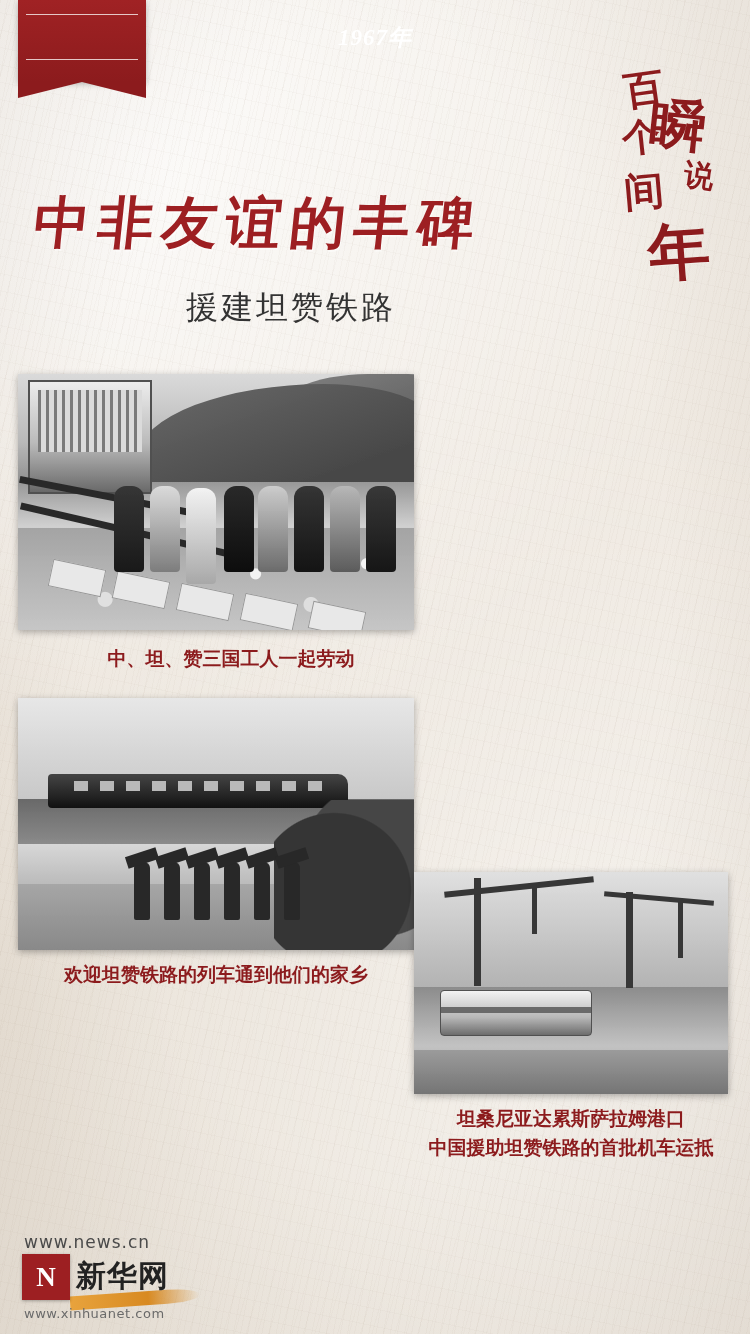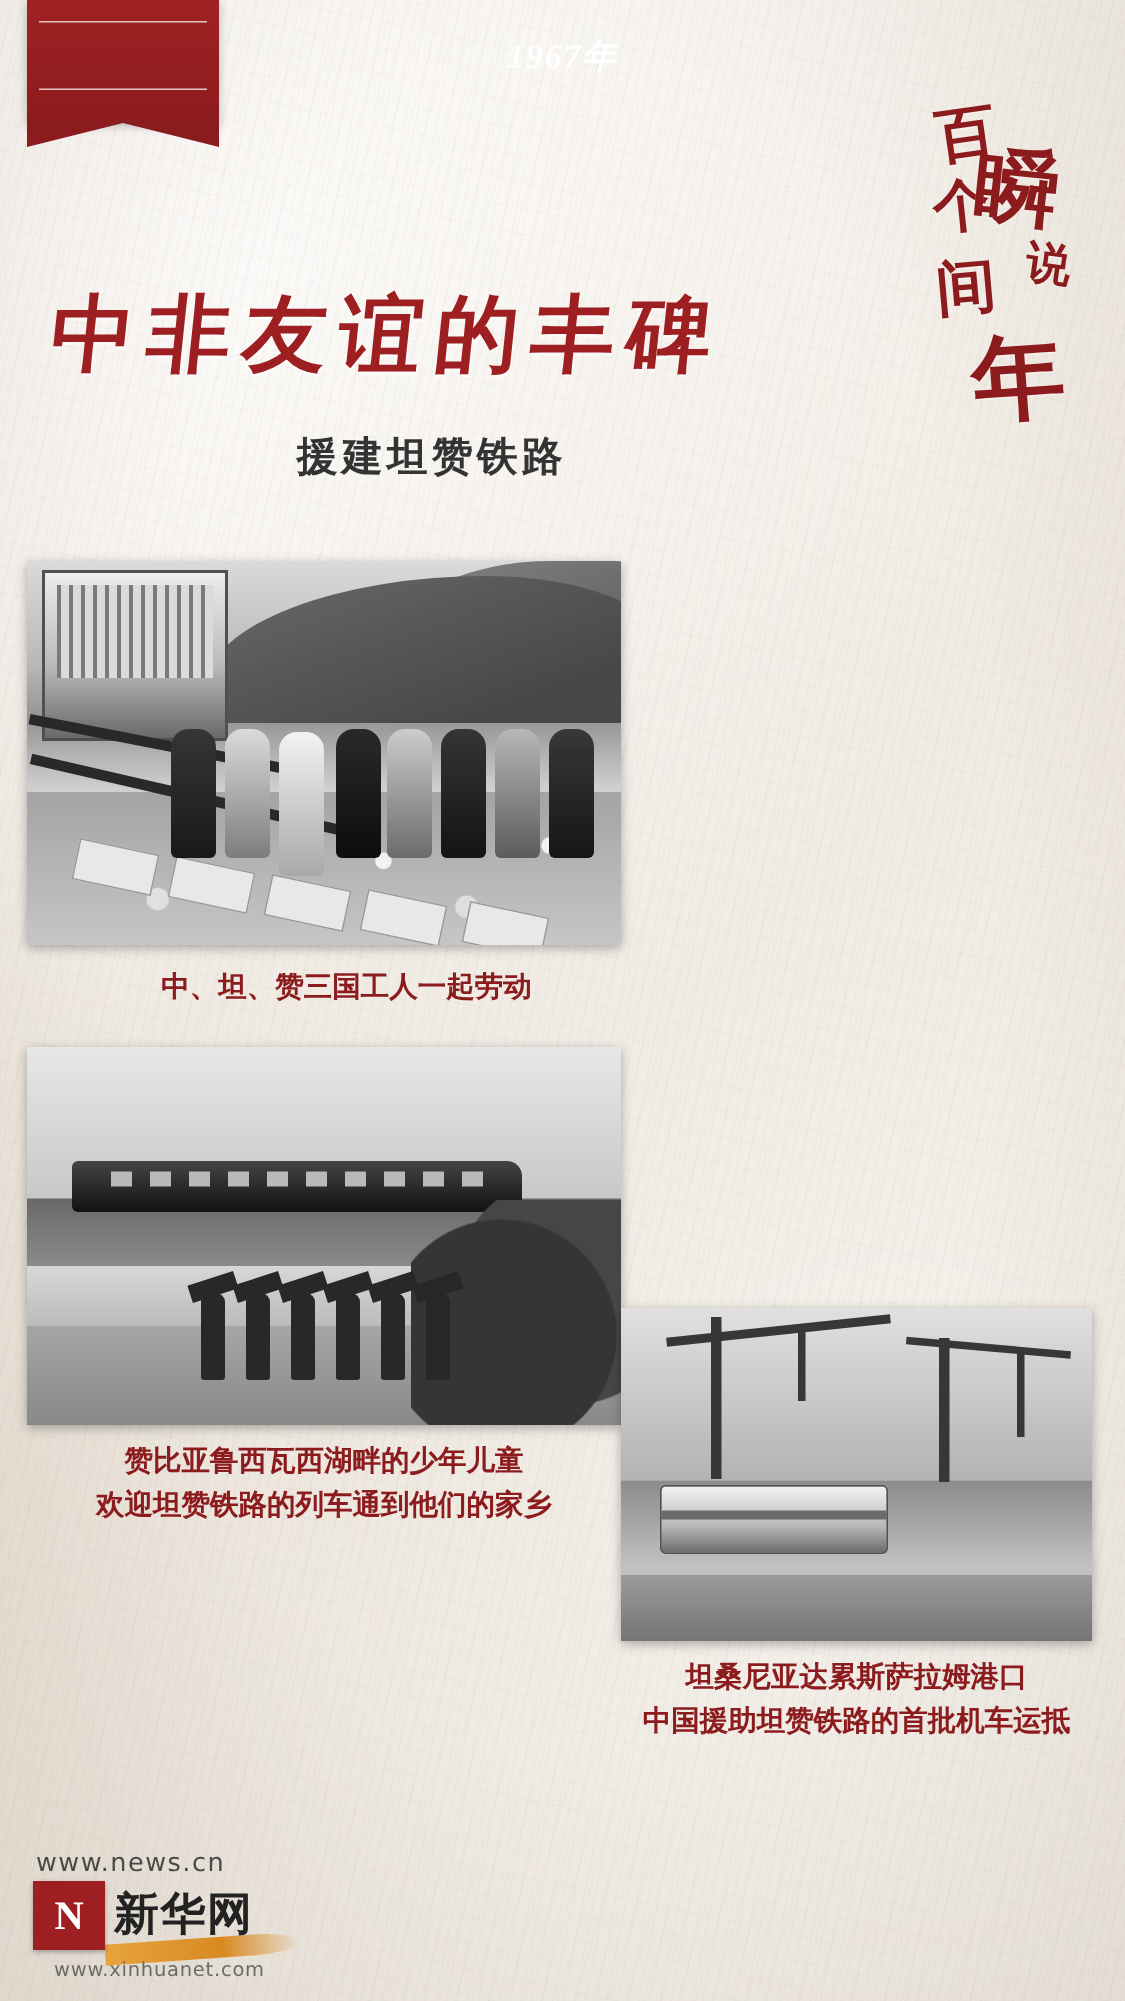--- a/index.html
+++ b/index.html
@@ -77,23 +77,22 @@
     position:absolute;left:34px;top:186px;
     font-family:"DejaVu Serif", serif;
     font-size:56px;font-weight:bold;color:#9d1f22;
     letter-spacing:8px;
     transform:skewX(-6deg);
     text-shadow:1px 2px 0 rgba(255,255,255,.5);
   }
   .sub-title{
     position:absolute;left:186px;top:286px;
     font-family:"DejaVu Serif", serif;
-    font-size:27px;font-weight:bold;color:#333;
+    font-size:32px;font-weight:normal;color:#333;
     letter-spacing:3px;
-    margin-left:12px;
   }
 
   
   .body-text{
     position:absolute;left:444px;top:420px;width:266px;
     font-family:"DejaVu Serif", serif;
     font-size:23px;line-height:43px;color:#7a1619;
     text-align:justify;letter-spacing:0.5px;
   }
 
@@ -179,21 +178,21 @@
   .p3 .barge{position:absolute;left:0;right:0;bottom:0;height:44px;background:linear-gradient(180deg,#9d9a93 0%,#78756f 100%);}
 
   .cap3{left:414px;top:1104px;width:314px;}
 
   
   .footer-url{
     position:absolute;left:24px;top:1232px;
     font-family:"DejaVu Sans", sans-serif;font-size:17px;color:#4a4a4a;letter-spacing:1px;
   }
   .footer-url2{
-    position:absolute;left:36px;top:1306px;
+    position:absolute;left:24px;top:1306px;
     font-family:"DejaVu Sans", sans-serif;font-size:13px;color:#6a6a6a;letter-spacing:.5px;
   }
   .logo-box{
     position:absolute;left:22px;top:1254px;width:48px;height:46px;
     background:#9d1f22;color:#fff;font-weight:bold;font-size:27px;
     font-family:"Liberation Serif", serif;
     display:flex;align-items:center;justify-content:center;
     box-shadow:0 1px 3px rgba(0,0,0,.3);
   }
   .logo-text{
@@ -279,21 +278,20 @@
     </div>
     <div class="bush"></div>
     <div class="kid" style="left:116px;"></div>
     <div class="kid" style="left:146px;"></div>
     <div class="kid" style="left:176px;"></div>
     <div class="kid" style="left:206px;"></div>
     <div class="kid" style="left:236px;"></div>
     <div class="kid" style="left:266px;"></div>
   </div>
   <div class="cap cap2">
-    <div>赞比亚鲁西瓦西湖畔的少年儿童</div>
     <div>欢迎坦赞铁路的列车通到他们的家乡</div>
   </div>
 
   <div class="photo p3">
     <div class="sky"></div>
     <div class="dock"></div>
     <div class="crane" style="left:60px;top:6px;width:7px;height:108px;"></div>
     <div class="crane" style="left:30px;top:12px;width:150px;height:6px;transform:rotate(-6deg);"></div>
     <div class="crane" style="left:118px;top:16px;width:5px;height:46px;"></div>
     <div class="crane" style="left:212px;top:20px;width:7px;height:96px;"></div>

